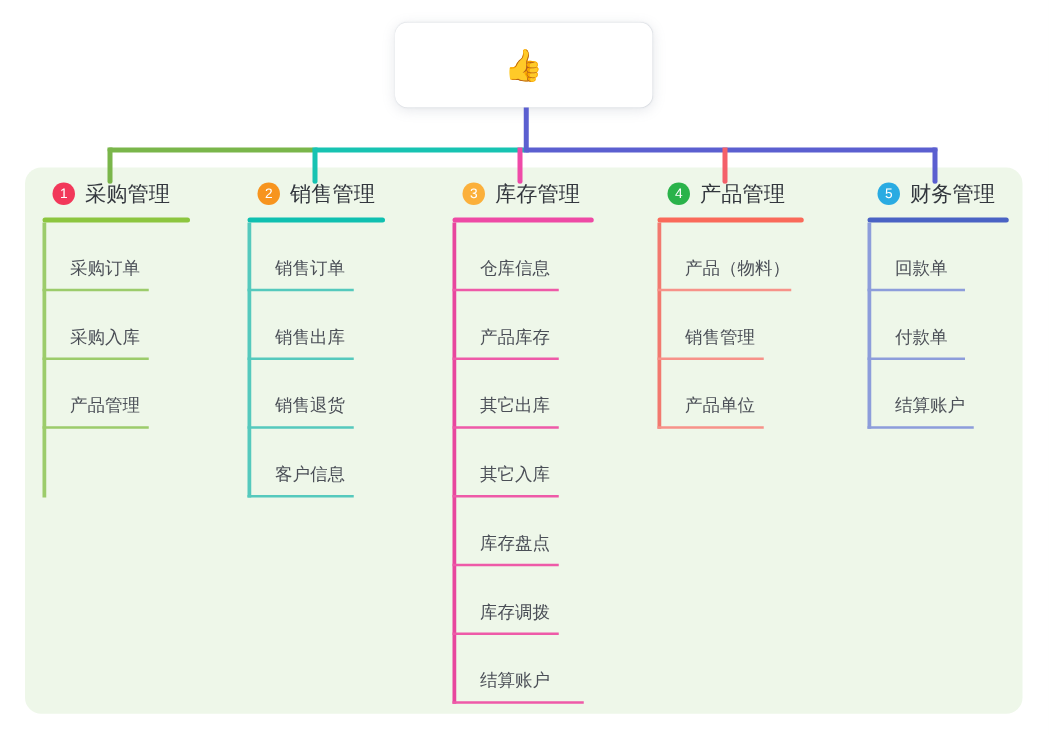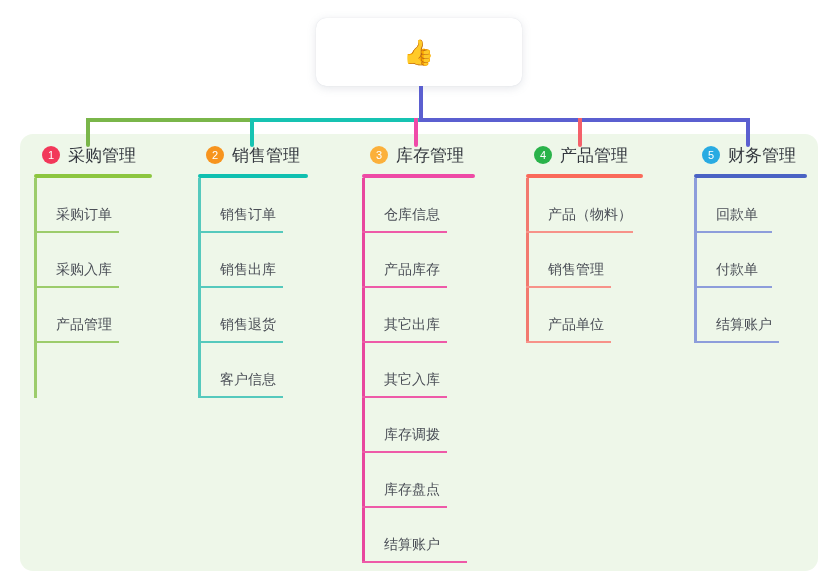--- a/index.html
+++ b/index.html
@@ -227,25 +227,25 @@
           </div>
           <div class="leaf">
             <span class="leaf-label">其它出库</span>
             <div class="leaf-rule" style="background: rgb(238, 90, 168); width: 85px;"></div>
           </div>
           <div class="leaf">
             <span class="leaf-label">其它入库</span>
             <div class="leaf-rule" style="background: rgb(238, 90, 168); width: 85px;"></div>
           </div>
           <div class="leaf">
+            <span class="leaf-label">库存盘点</span>
+            <div class="leaf-rule" style="background: rgb(238, 90, 168); width: 85px;"></div>
+          </div>
+          <div class="leaf">
             <span class="leaf-label">库存调拨</span>
-            <div class="leaf-rule" style="background: rgb(238, 90, 168); width: 85px;"></div>
-          </div>
-          <div class="leaf">
-            <span class="leaf-label">库存盘点</span>
             <div class="leaf-rule" style="background: rgb(238, 90, 168); width: 85px;"></div>
           </div>
           <div class="leaf">
             <span class="leaf-label">结算账户</span>
             <div class="leaf-rule" style="background: rgb(238, 90, 168); width: 105px;"></div>
           </div>
         </div>
       </div>
       <div class="column" style="left: 526px;">
         <div class="col-header">

